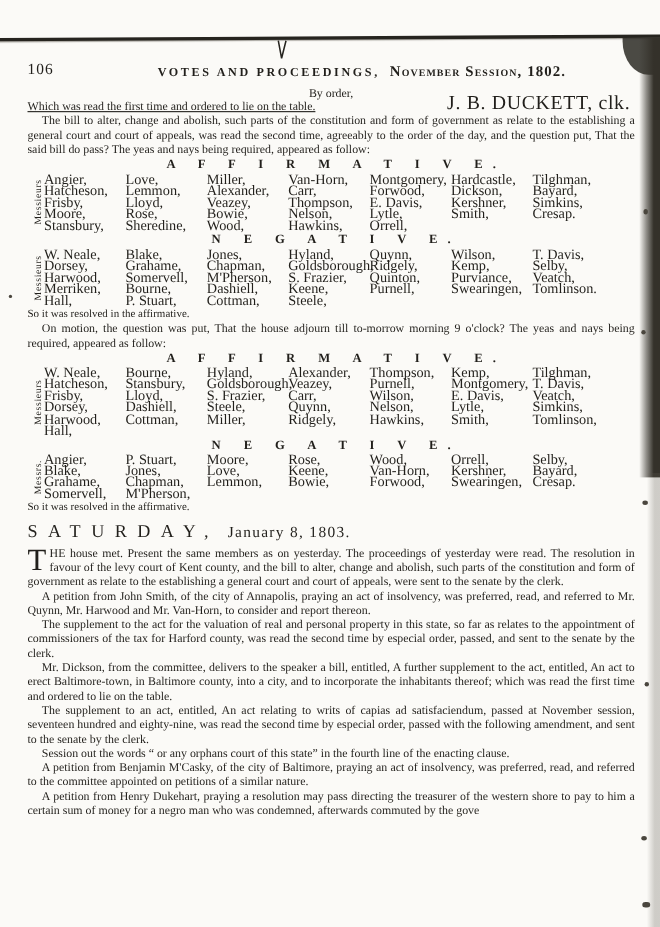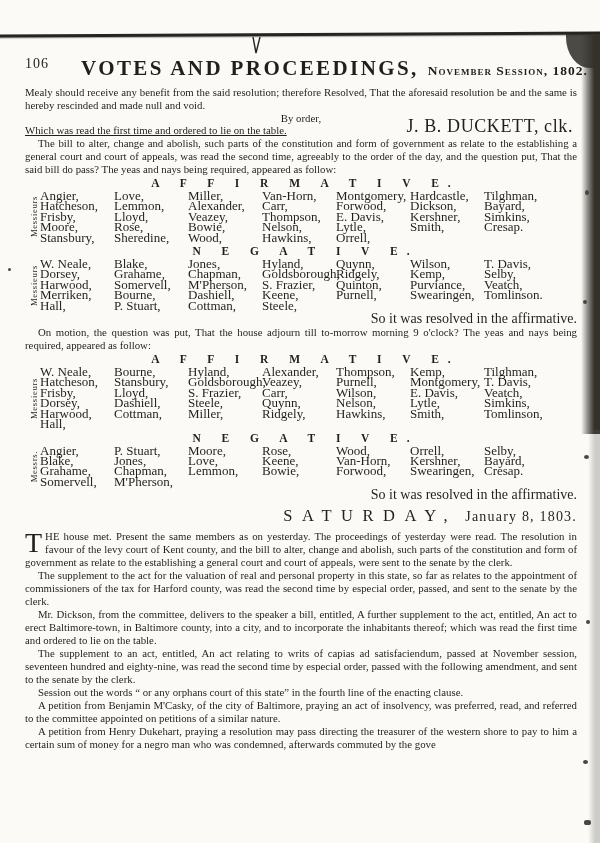--- a/index.html
+++ b/index.html
@@ -8,44 +8,44 @@
     background:#fbfaf7;
     font-family:"Liberation Serif", serif;
     color:#211f1b;
   }
   .content{position:absolute;left:25px;top:56px;width:552px;}
 
   
   .header{display:flex;align-items:flex-start;margin-bottom:5px;}
   .pageno{font-size:14px;letter-spacing:1px;width:56px;flex:none;}
   .header-main{flex:1;text-align:center;white-space:nowrap;}
-  .title{font-size:21px;letter-spacing:2.4px;font-weight:600;}
+  .title{font-size:11px;letter-spacing:2.4px;font-weight:600;}
   .session{font-variant:small-caps;font-size:13.5px;letter-spacing:1px;margin-left:9px;font-weight:600;}
 
   
   .para{margin:0;text-indent:13px;text-align:justify;font-size:10.8px;line-height:13px;}
   .noindent{text-indent:0;}
   .byorder{text-align:center;font-size:10.8px;line-height:12px;}
   .readrow{position:relative;text-decoration:underline;}
   .signature{position:absolute;right:4px;top:-8px;font-size:18px;letter-spacing:.6px;background:transparent;}
 
   
   .vote-head{text-align:center;font-size:11.5px;letter-spacing:9px;line-height:13px;margin:1px 0 1px;font-weight:600;padding-left:9px;}
   .vote-table{display:flex;margin:0 0 2px 2px;}
   .messieurs{flex:none;width:13px;display:flex;align-items:center;justify-content:center;}
   .messieurs span{writing-mode:vertical-rl;transform:rotate(180deg);font-size:8.8px;letter-spacing:.6px;}
   .cols{display:flex;flex:1;}
   .vote-col{width:74px;flex:none;font-size:13px;line-height:10.4px;}
   .name{white-space:nowrap;}
 
-  .centerline{text-align:right;font-size:14px;line-height:12px;margin:1px 0;}
+  .centerline{text-align:left;font-size:10px;line-height:12px;margin:1px 0;}
   .adjourn{text-align:center;font-size:11.2px;line-height:13px;margin:1px 0 4px;}
 
   
-  .sat-heading{text-align:right;margin:5px 0 4px;white-space:nowrap;}
+  .sat-heading{text-align:left;margin:5px 0 4px;white-space:nowrap;}
   .sat-day{font-size:16.5px;letter-spacing:9.5px;}
   .sat-date{font-size:14px;letter-spacing:1.2px;margin-left:8px;}
   .dropcap-para{margin:0;text-align:justify;font-size:10.8px;line-height:13px;}
   .dropcap{float:left;font-size:28px;line-height:23px;padding:1px 3px 0 0;}
 
   
   .top-edge{position:absolute;left:-6px;top:33px;width:612px;height:3px;background:#26241f;transform:rotate(-.3deg);box-shadow:0 1px 1px rgba(70,66,58,.45);}
   .v-mark{position:absolute;left:251px;top:36px;}
   .right-band{position:absolute;top:34px;right:0;width:19px;height:400px;
     background:linear-gradient(to right, rgba(56,53,46,0) 0%, rgba(56,53,46,.55) 35%, #34312a 70%);
@@ -81,21 +81,20 @@
 <div class="speck s6"></div>
 <div class="speck s7"></div>
 
 <div class="content">
 
   <div class="header">
     <span class="pageno">106</span>
     <span class="header-main"><span class="title">VOTES AND PROCEEDINGS,</span><span class="session">November Session, 1802.</span></span>
   </div>
 
-  <p class="para noindent">Mealy should receive any benefit from the said resolution; therefore Resolved, That the aforesaid resolution be and the same is hereby rescinded and made null and void.</p>
   <div class="byorder">By order,</div>
   <div class="readrow">
     <p class="para noindent">Which was read the first time and ordered to lie on the table.</p>
     <span class="signature">J. B. DUCKETT, clk.</span>
   </div>
   <p class="para">The bill to alter, change and abolish, such parts of the constitution and form of government as relate to the establishing a general court and court of appeals, was read the second time, agreeably to the order of the day, and the question put, That the said bill do pass?  The yeas and nays being required, appeared as follow:</p>
 
   <div class="vote-head">A F F I R M A T I V E.</div>
   <div class="vote-table">
     <div class="messieurs">
@@ -315,20 +314,21 @@
       </div>
   </div>
 
   <div class="centerline">So it was resolved in the affirmative.</div>
 
   <div class="sat-heading"><span class="sat-day">SATURDAY,</span><span class="sat-date">January 8, 1803.</span></div>
 
   <p class="dropcap-para"><span class="dropcap">T</span><span>HE house met.  Present the same members as on yesterday.  The proceedings of yesterday were read. The resolution in favour of the levy court of Kent county, and the bill to alter, change and abolish, such parts of the constitution and form of government as relate to the establishing a general court and court of appeals, were sent to the senate by the clerk.</span></p>
 
   <div>
+      <p class="para">A petition from John Smith, of the city of Annapolis, praying an act of insolvency, was preferred, read, and referred to Mr. Quynn, Mr. Harwood and Mr. Van-Horn, to consider and report thereon.</p>
       <p class="para">The supplement to the act for the valuation of real and personal property in this state, so far as relates to the appointment of commissioners of the tax for Harford county, was read the second time by especial order, passed, and sent to the senate by the clerk.</p>
       <p class="para">Mr. Dickson, from the committee, delivers to the speaker a bill, entitled, A further supplement to the act, entitled, An act to erect Baltimore-town, in Baltimore county, into a city, and to incorporate the inhabitants thereof; which was read the first time and ordered to lie on the table.</p>
       <p class="para">The supplement to an act, entitled, An act relating to writs of capias ad satisfaciendum, passed at November session, seventeen hundred and eighty-nine, was read the second time by especial order, passed with the following amendment, and sent to the senate by the clerk.</p>
       <p class="para">Session out the words “ or any orphans court of this state” in the fourth line of the enacting clause.</p>
       <p class="para">A petition from Benjamin M'Casky, of the city of Baltimore, praying an act of insolvency, was preferred, read, and referred to the committee appointed on petitions of a similar nature.</p>
       <p class="para">A petition from Henry Dukehart, praying a resolution may pass directing the treasurer of the western shore to pay to him a certain sum of money for a negro man who was condemned, afterwards commuted by the gove</p>
     </div>
 
 </div>
 

